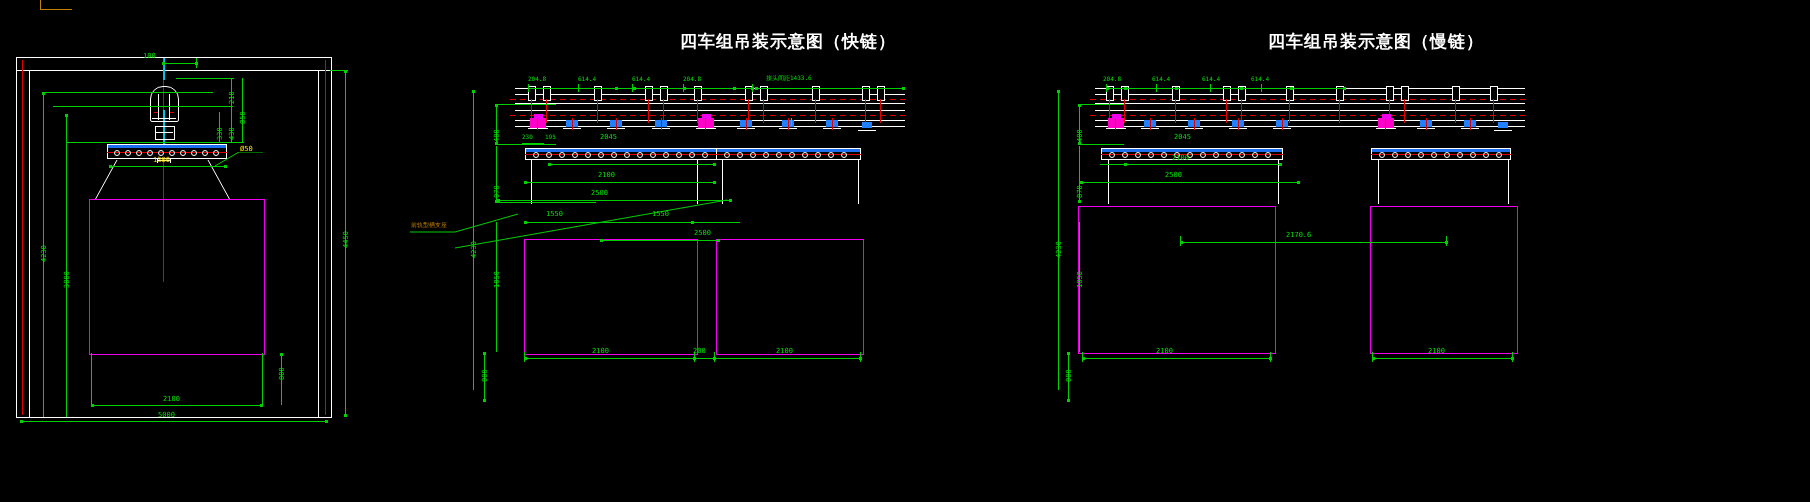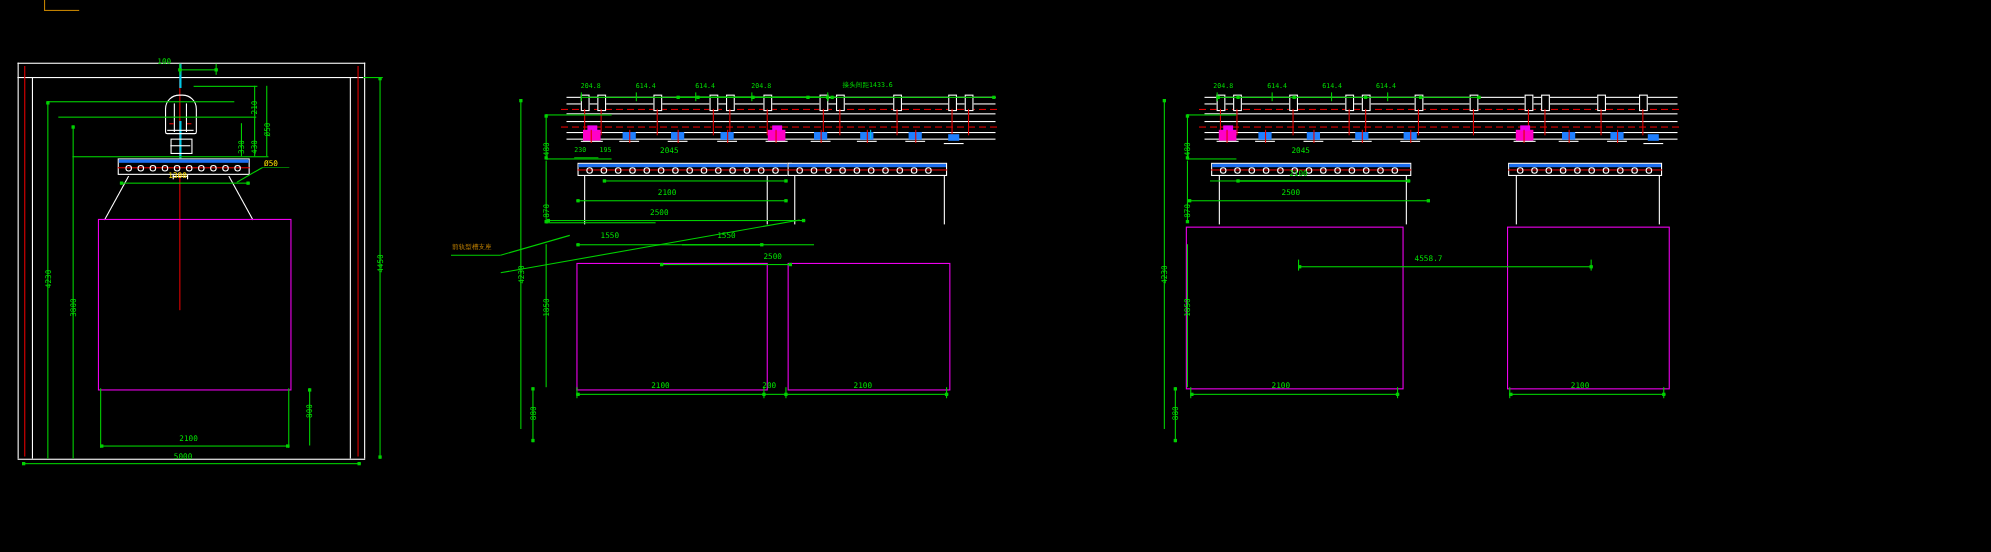--- a/index.html
+++ b/index.html
@@ -51,20 +51,22 @@
   .red{position:absolute;background:#e00000;}
 
   
   .railbox{position:absolute;border:1px solid #ffffff;background:#000;}
 </style>
 </head>
 <body>
 
 <div id="stage">
 
+  <div class="t title" style="left:680px;top:33px;">四车组吊装示意图（快链）</div>
+  <div class="t title" style="left:1268px;top:33px;">四车组吊装示意图（慢链）</div>
 
   <div class="ln" style="left:40px;top:0px;width:1px;height:10px;background:#c08000;"></div>
   <div class="ln" style="left:40px;top:9px;width:32px;height:1px;background:#c08000;"></div>
 
   <div>
 
     <div class="ln wh" style="left:16px;top:57px;width:316px;height:1px;"></div>
     <div class="ln wh" style="left:16px;top:70px;width:316px;height:1px;"></div>
     <div class="ln wv" style="left:16px;top:57px;width:1px;height:360px;"></div>
     <div class="ln wv" style="left:29px;top:70px;width:1px;height:347px;"></div>
@@ -579,21 +581,21 @@
     <div class="ln gh" style="left:1080px;top:182px;width:220px;height:1px;"></div>
     <div class="tick" style="left:1080px;top:181px;"></div>
       <div class="tick" style="left:1297px;top:181px;"></div>
     <div class="t dim" style="left:1165px;top:172px;">2500</div>
 
     <div class="ln gh" style="left:1180px;top:242px;width:268px;height:1px;"></div>
     <div class="tick" style="left:1180px;top:241px;"></div>
       <div class="tick" style="left:1445px;top:241px;"></div>
     <div class="ln gv" style="left:1180px;top:236px;width:1px;height:10px;"></div>
     <div class="ln gv" style="left:1446px;top:236px;width:1px;height:10px;"></div>
-    <div class="t dim" style="left:1286px;top:232px;">4558.7</div>
+    <div class="t dim" style="left:1286px;top:232px;">2170.6</div>
 
     <div class="ln gh" style="left:1082px;top:358px;width:190px;height:1px;"></div>
     <div class="tick" style="left:1082px;top:357px;"></div>
       <div class="tick" style="left:1269px;top:357px;"></div>
     <div class="ln gv" style="left:1082px;top:352px;width:1px;height:10px;"></div>
     <div class="ln gv" style="left:1270px;top:352px;width:1px;height:10px;"></div>
     <div class="t dim" style="left:1156px;top:348px;">2100</div>
 
     <div class="ln gh" style="left:1372px;top:358px;width:142px;height:1px;"></div>
     <div class="tick" style="left:1372px;top:357px;"></div>

